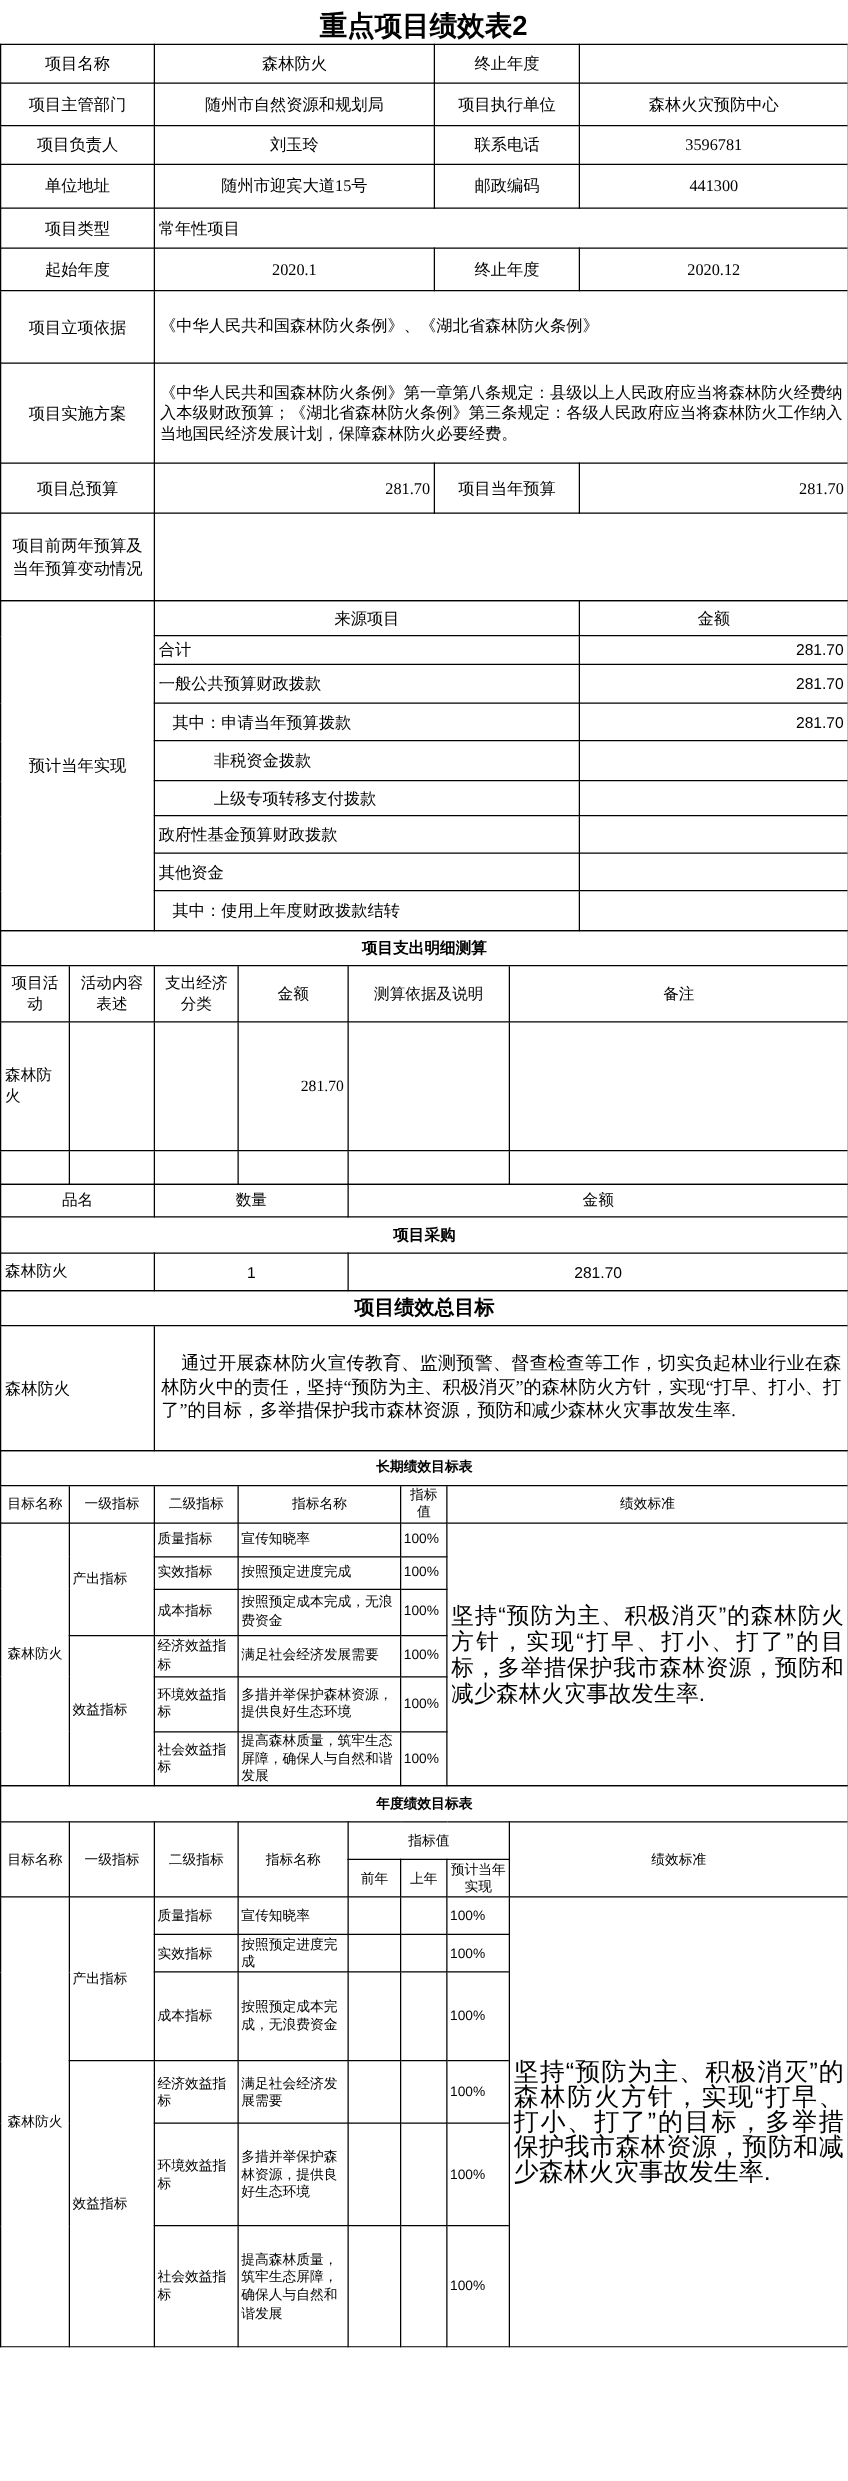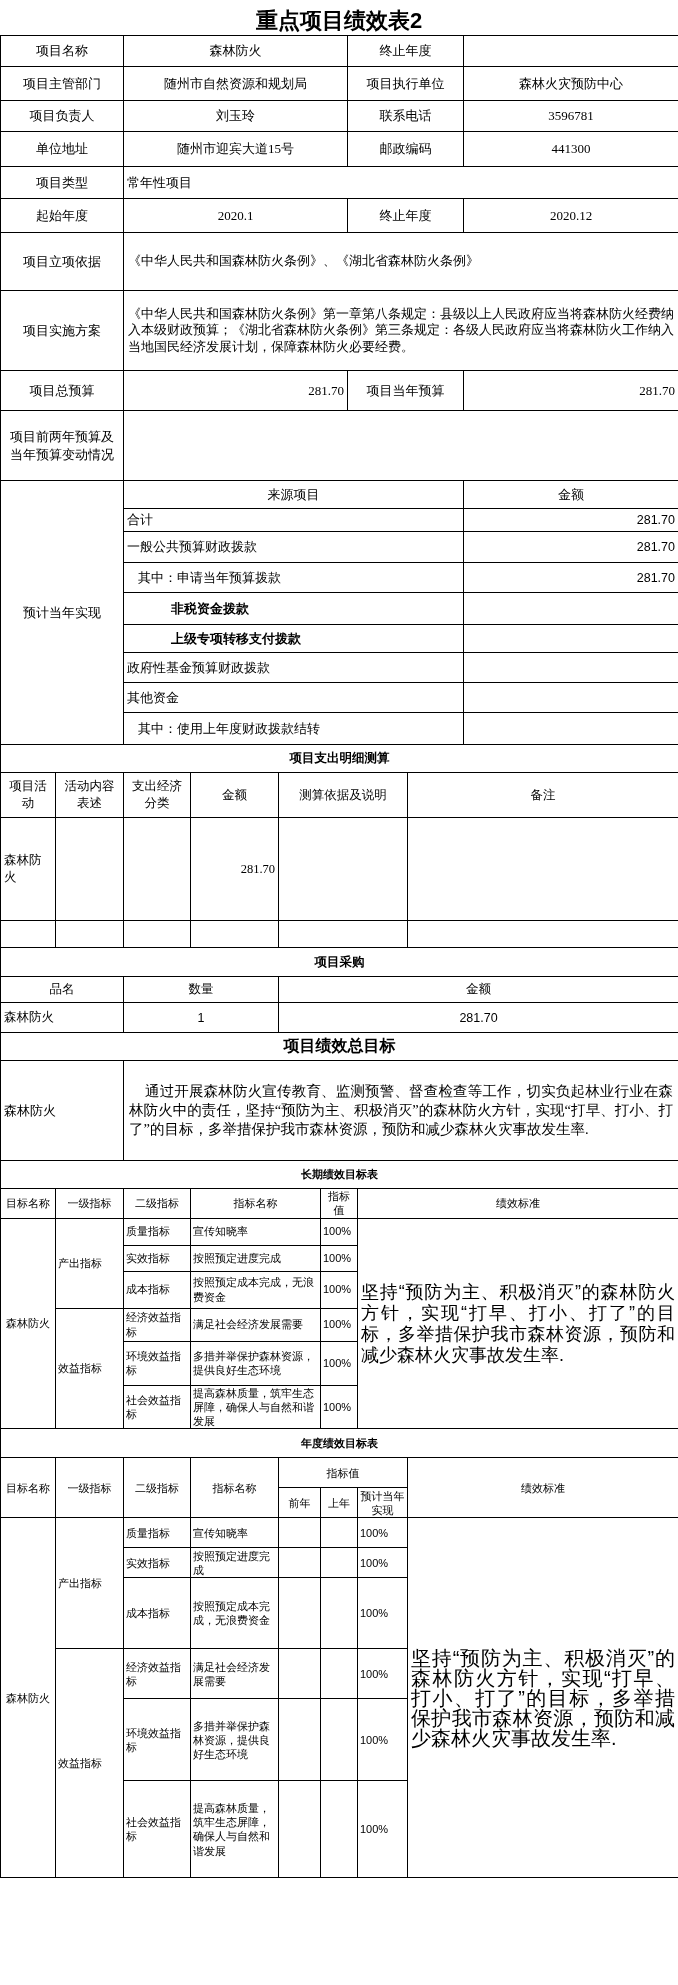--- a/index.html
+++ b/index.html
@@ -10,21 +10,21 @@
                font-size:22px; line-height:30px; text-align:center; margin:6px 0 0 0; }
   .unit-note { font-size:12.5px; line-height:16px; text-align:right; margin:12px 2px 3px 0; }
   table { border-collapse:collapse; table-layout:fixed; width:678px; margin-top:-1px; }
   td { border:1px solid #000; padding:0 3px; font-size:13px; vertical-align:middle;
        font-family:"Liberation Serif","DejaVu Serif",serif; overflow:hidden; word-break:break-all; }
   .c { text-align:center; } .r { text-align:right; } .l { text-align:left; }
   .sec { font-family:"Liberation Sans","DejaVu Sans",sans-serif; font-weight:bold;
          font-size:16px; text-align:center; }
   .num { font-family:"Liberation Sans","DejaVu Sans",sans-serif; font-size:12.5px; text-align:right; }
   .longtext { font-size:13px; line-height:16.5px; text-align:justify; padding:2px 4px; }
-  .ind1 { padding-left:14px; } .ind2 { padding-left:47px;font-weight:bold; }
+  .ind1 { padding-left:14px; } .ind2 { padding-left:47px; }
   .goal-desc { font-size:14.5px; line-height:19px; text-align:justify; text-indent:16px; padding:6px 5px; }
   .perf td { font-family:"Liberation Sans","DejaVu Sans",sans-serif; font-size:11px;
              line-height:1.3; padding:0 2px; }
   .perf .hd { text-align:center; }
   .std-l { font-size:18px !important; line-height:21px !important; text-align:justify; padding:0 3px !important; }
   .std-a { font-size:20px !important; line-height:20px !important; text-align:justify; padding:0 3px !important; }
   .exp td { font-family:"Liberation Sans","DejaVu Sans",sans-serif; font-size:12.5px; }
   .exp .amt { font-family:"Liberation Serif","DejaVu Serif",serif; }
 </style>
 </head>
@@ -184,27 +184,27 @@
   </tbody>
     </table>
 
   <table class="exp">
     <colgroup>
         <col style="width:123px">
         <col style="width:155px">
         <col style="width:400px">
       </colgroup>
     <tbody>
-        <tr style="height:29px">
-      <td class="sec" colspan="3">项目采购</td>
-    </tr>
-    <tr style="height:26px">
+        <tr style="height:26px">
       <td class="c">品名</td>
       <td class="c">数量</td>
       <td class="c">金额</td>
+    </tr>
+    <tr style="height:29px">
+      <td class="sec" colspan="3">项目采购</td>
     </tr>
     <tr style="height:30px">
       <td class="l">森林防火</td>
       <td class="c">1</td>
       <td class="c">281.70</td>
     </tr>
   </tbody>
     </table>
 
   <table>

